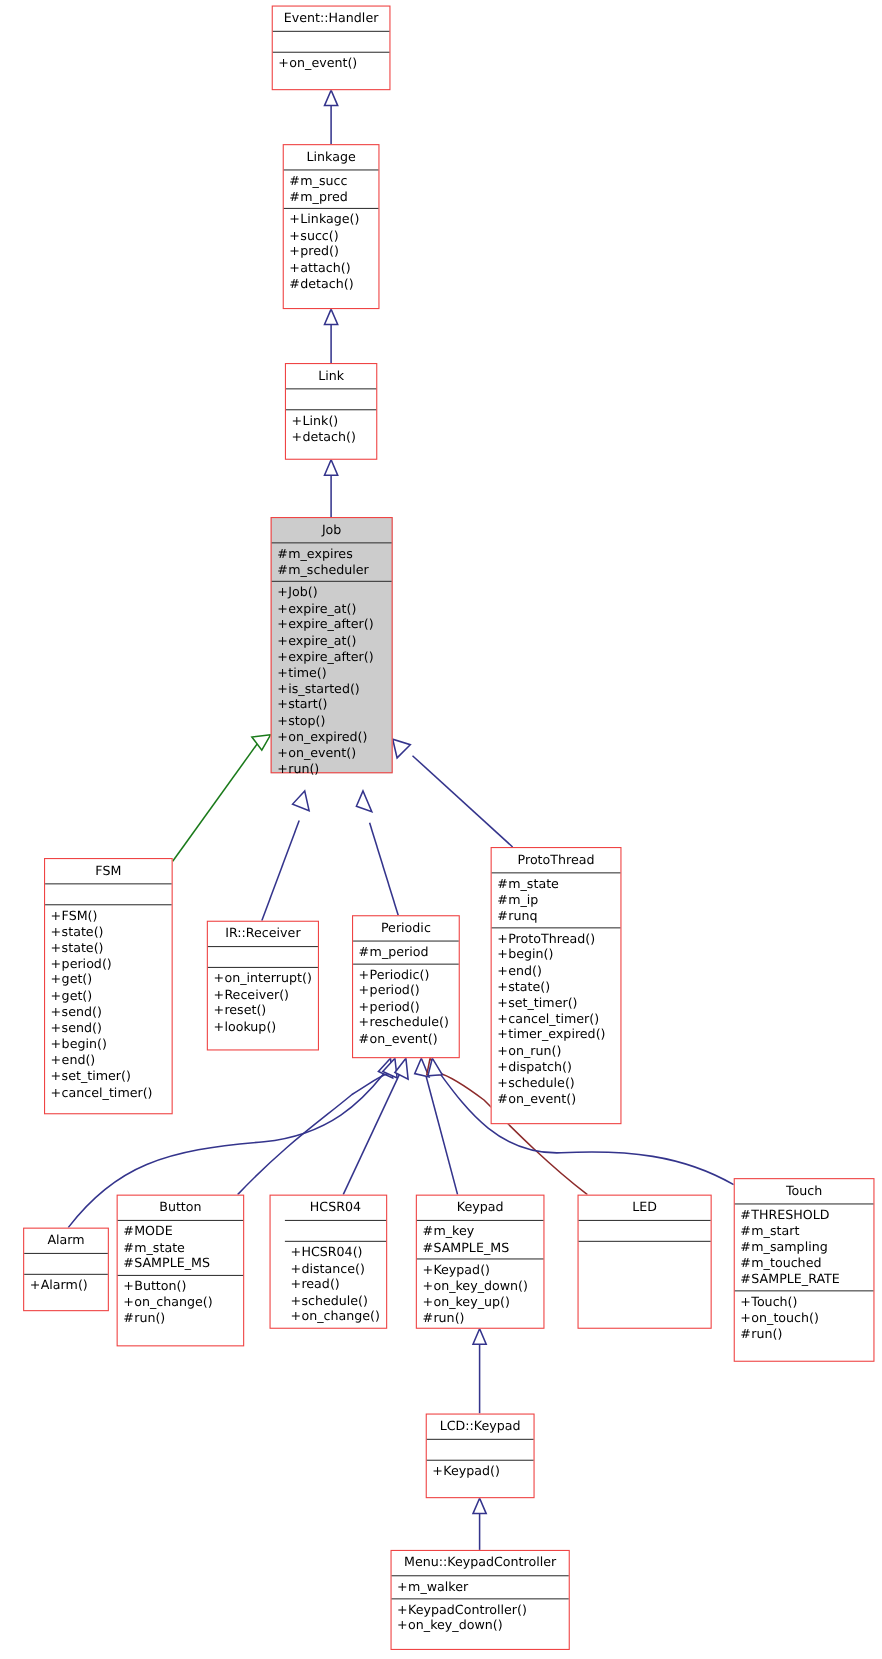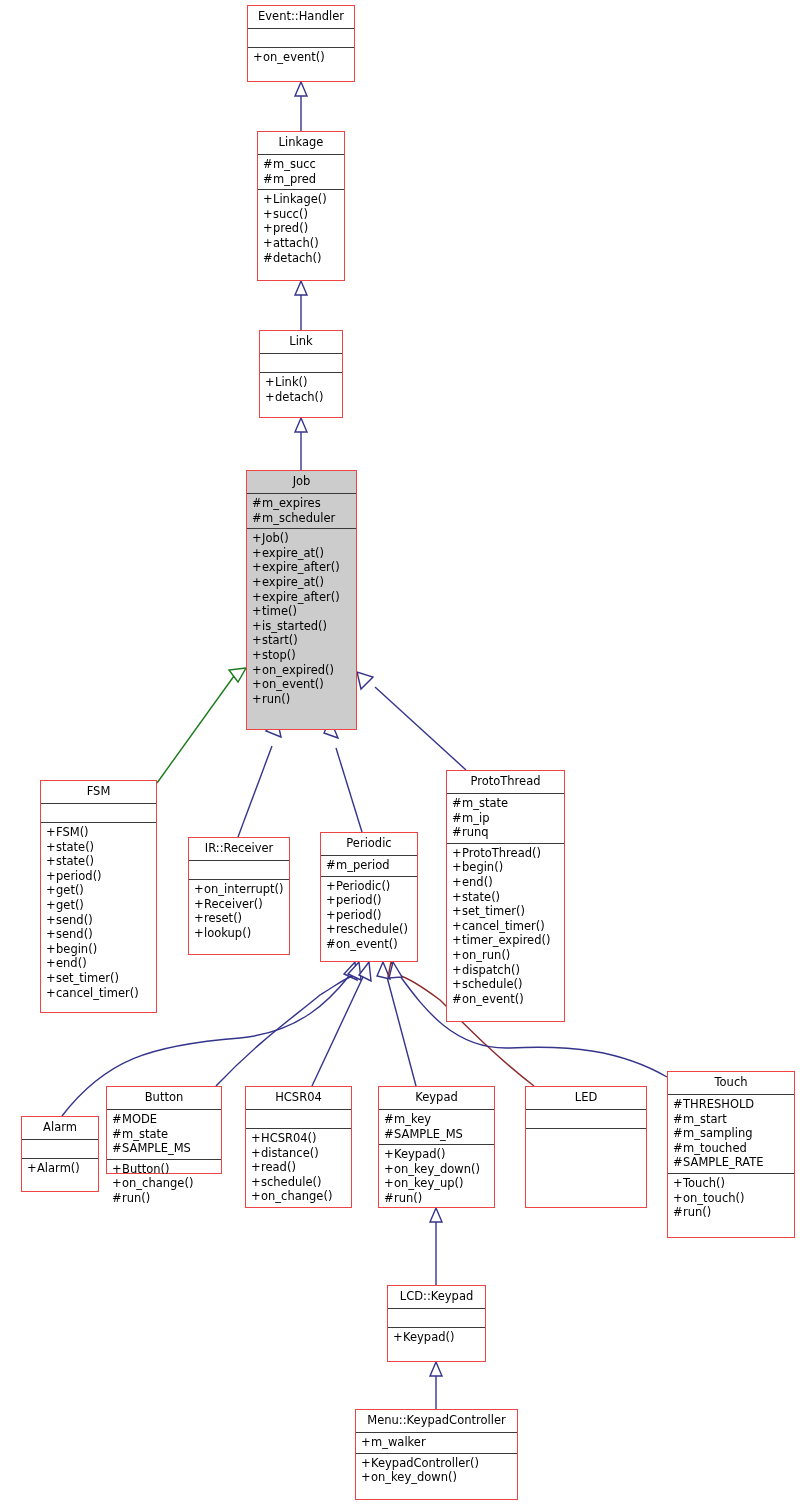--- a/index.html
+++ b/index.html
@@ -168,21 +168,21 @@
         </div>
       </div>
       <div class="umlbox" style="left: 259px; top: 330px; width: 84px; height: 88px;">
         <div class="sec title">Link</div>
         <div class="sec empty"></div>
         <div class="sec last">
           <div class="memline"><span class="vis">+</span><span>Link()</span></div>
           <div class="memline"><span class="vis">+</span><span>detach()</span></div>
         </div>
       </div>
-      <div class="umlbox filled" style="left: 246px; top: 470px; width: 111px; height: 260px;">
+      <div class="umlbox filled" style="left: 246px; top: 470px; width: 111px; height: 233px;">
         <div class="sec title">Job</div>
         <div class="sec">
           <div class="memline"><span class="vis">#</span><span>m_expires</span></div>
           <div class="memline"><span class="vis">#</span><span>m_scheduler</span></div>
         </div>
         <div class="sec last">
           <div class="memline"><span class="vis">+</span><span>Job()</span></div>
           <div class="memline"><span class="vis">+</span><span>expire_at()</span></div>
           <div class="memline"><span class="vis">+</span><span>expire_after()</span></div>
           <div class="memline"><span class="vis">+</span><span>expire_at()</span></div>
@@ -258,34 +258,34 @@
           <div class="memline"><span class="vis">#</span><span>on_event()</span></div>
         </div>
       </div>
       <div class="umlbox" style="left: 5px; top: 1116px; width: 78px; height: 76px; margin-left: 16px;">
         <div class="sec title">Alarm</div>
         <div class="sec empty"></div>
         <div class="sec last">
           <div class="memline"><span class="vis">+</span><span>Alarm()</span></div>
         </div>
       </div>
-      <div class="umlbox" style="left: 106px; top: 1086px; width: 116px; height: 88px;">
+      <div class="umlbox" style="left: 106px; top: 1086px; width: 116px; height: 138px;">
         <div class="sec title">Button</div>
         <div class="sec">
           <div class="memline"><span class="vis">#</span><span>MODE</span></div>
           <div class="memline"><span class="vis">#</span><span>m_state</span></div>
           <div class="memline"><span class="vis">#</span><span>SAMPLE_MS</span></div>
         </div>
         <div class="sec last">
           <div class="memline"><span class="vis">+</span><span>Button()</span></div>
           <div class="memline"><span class="vis">+</span><span>on_change()</span></div>
           <div class="memline"><span class="vis">#</span><span>run()</span></div>
         </div>
       </div>
-      <div class="umlbox" style="left: 245px; top: 1086px; width: 107px; height: 122px;">
+      <div class="umlbox" style="left: 245px; top: 1086px; width: 107px; height: 122px; padding-left: 13px;">
         <div class="sec title">HCSR04</div>
         <div class="sec empty"></div>
         <div class="sec last">
           <div class="memline"><span class="vis">+</span><span>HCSR04()</span></div>
           <div class="memline"><span class="vis">+</span><span>distance()</span></div>
           <div class="memline"><span class="vis">+</span><span>read()</span></div>
           <div class="memline"><span class="vis">+</span><span>schedule()</span></div>
           <div class="memline"><span class="vis">+</span><span>on_change()</span></div>
         </div>
       </div>

